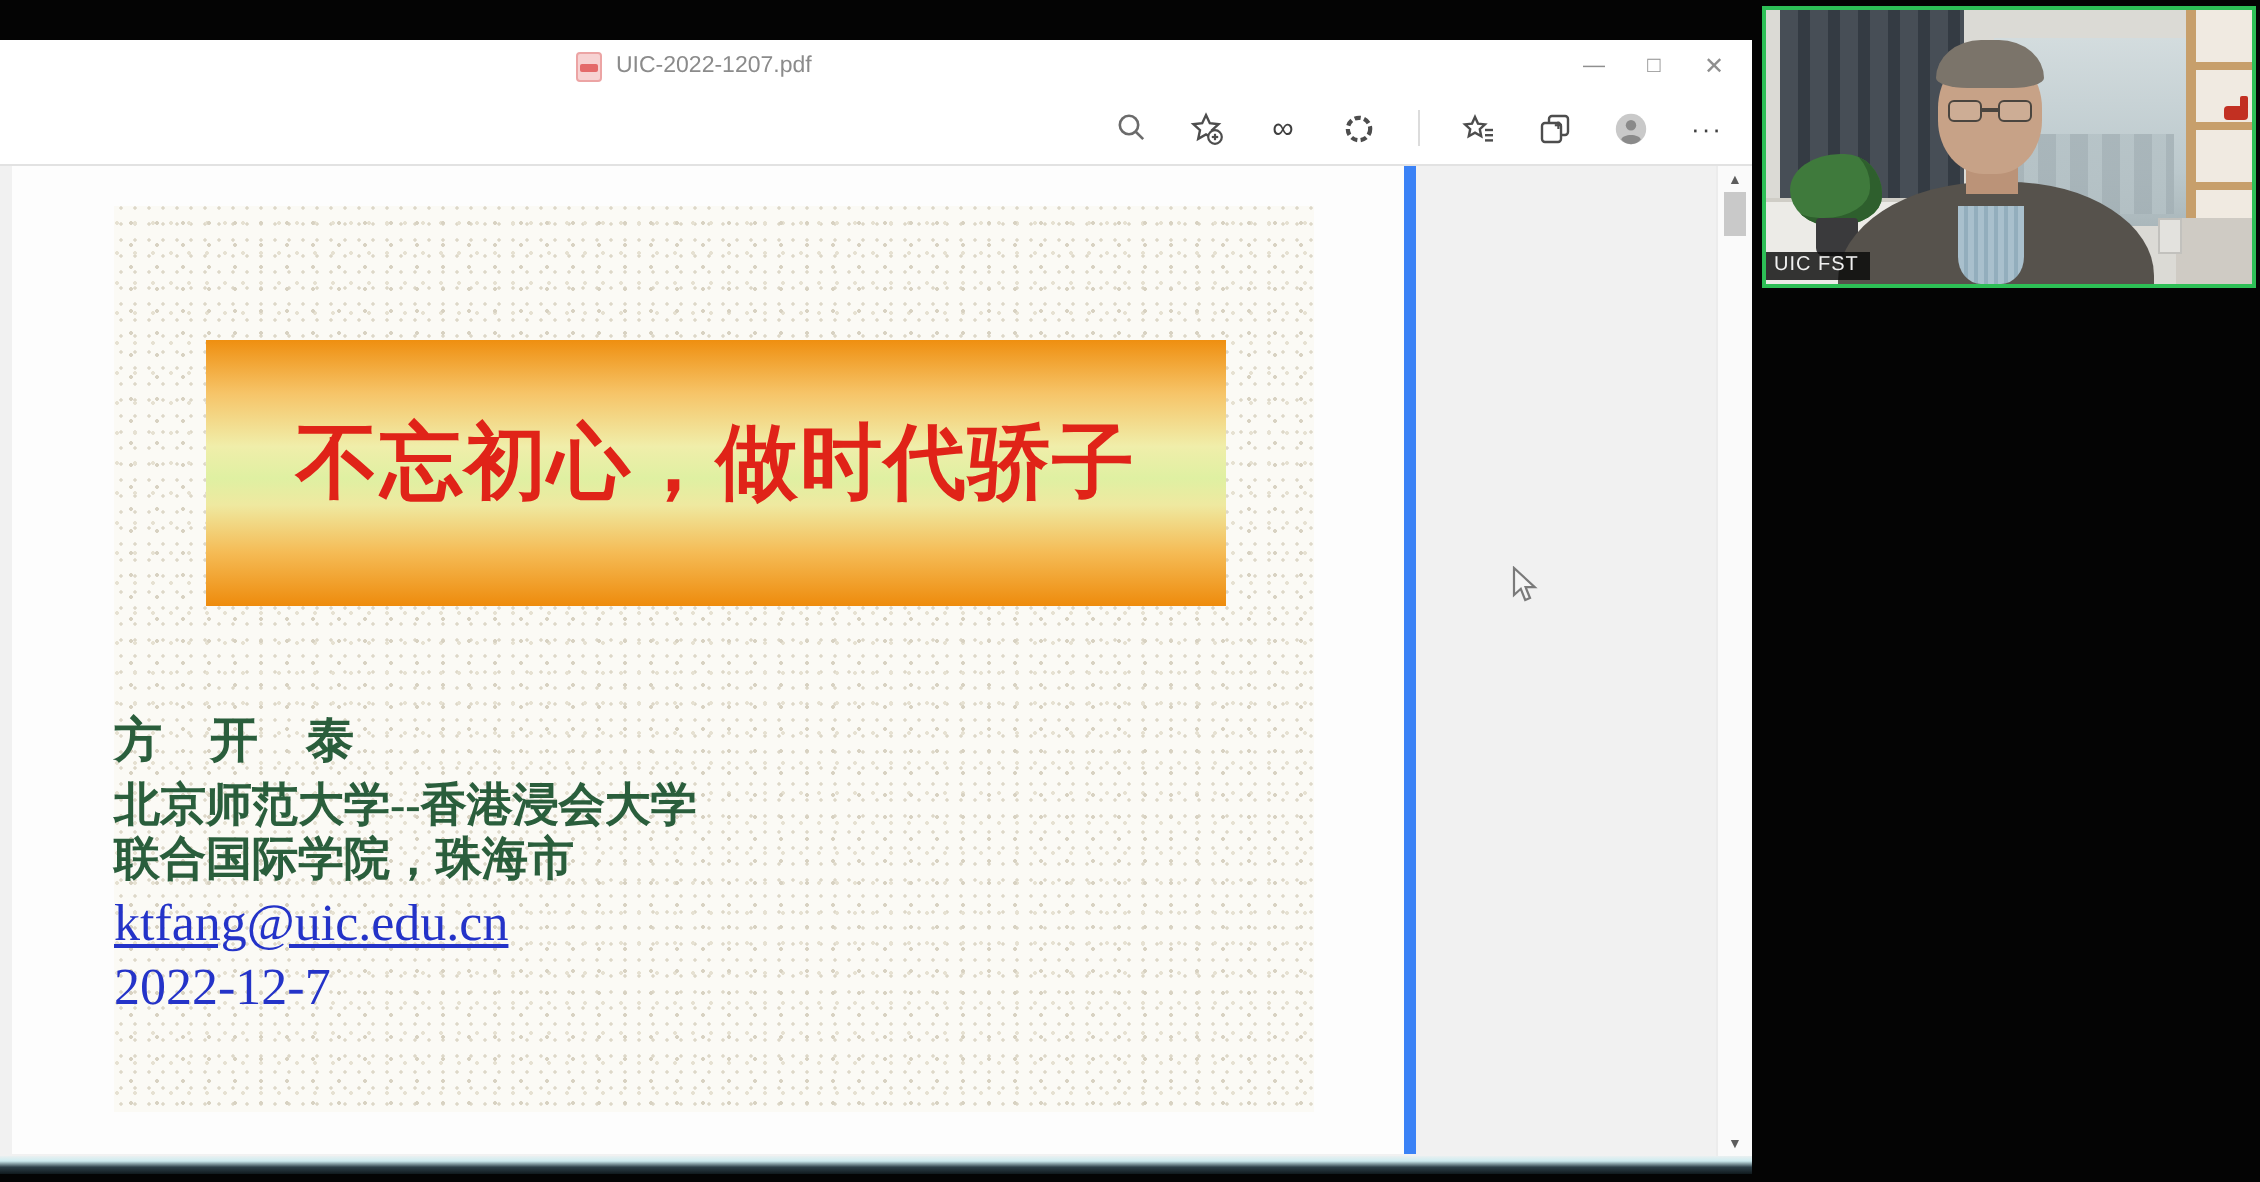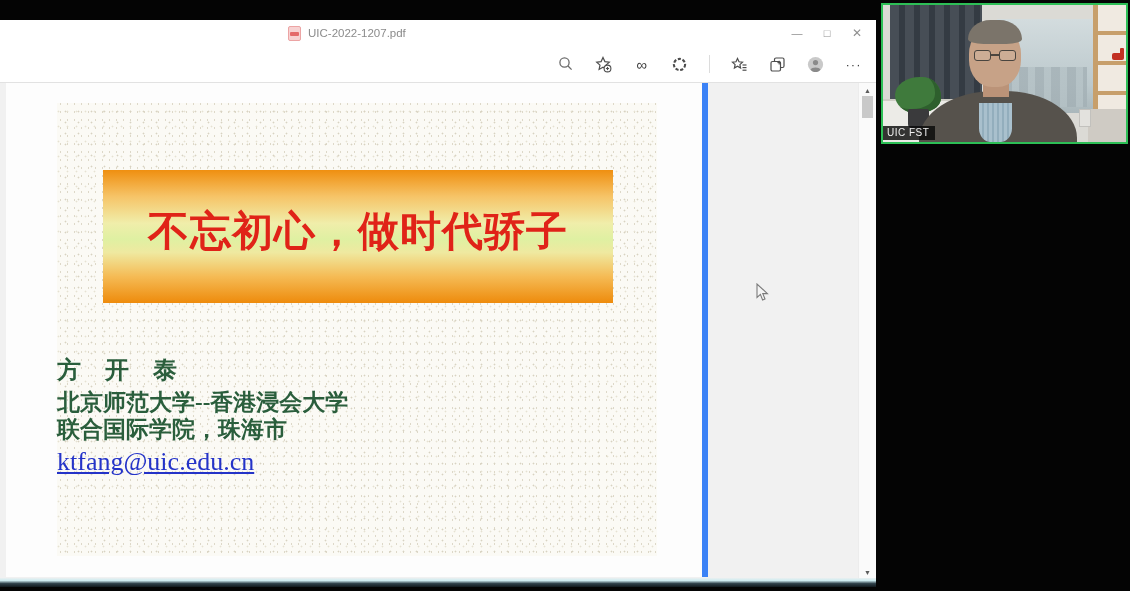--- a/index.html
+++ b/index.html
@@ -188,20 +188,21 @@
             <div class="banner-title">不忘初心，做时代骄子</div>
           </div>
 
           <div class="author-block">
             <div class="author-name">方 开 泰</div>
             <div class="aff-line">北京师范大学--香港浸会大学</div>
             <div class="aff-line">联合国际学院，珠海市</div>
             <div class="email-line">
               <span class="email-link">ktfang@uic.edu.cn</span>
             </div>
+            <div class="date-line">2022-12-7</div>
           </div>
 
         </div>
       </div>
 
       <div class="scrollbar">
         <div class="sb-arrow sb-up">▲</div>
         <div class="sb-thumb"></div>
         <div class="sb-arrow sb-down">▼</div>
       </div>

